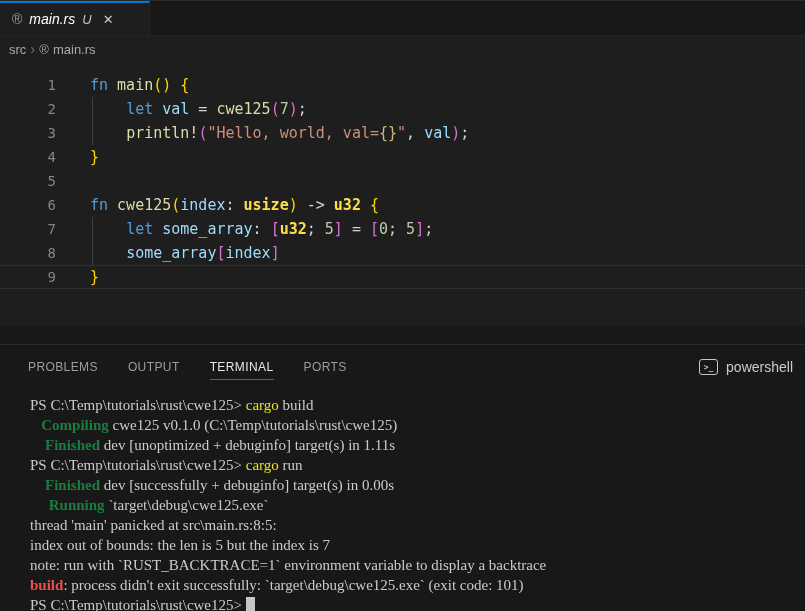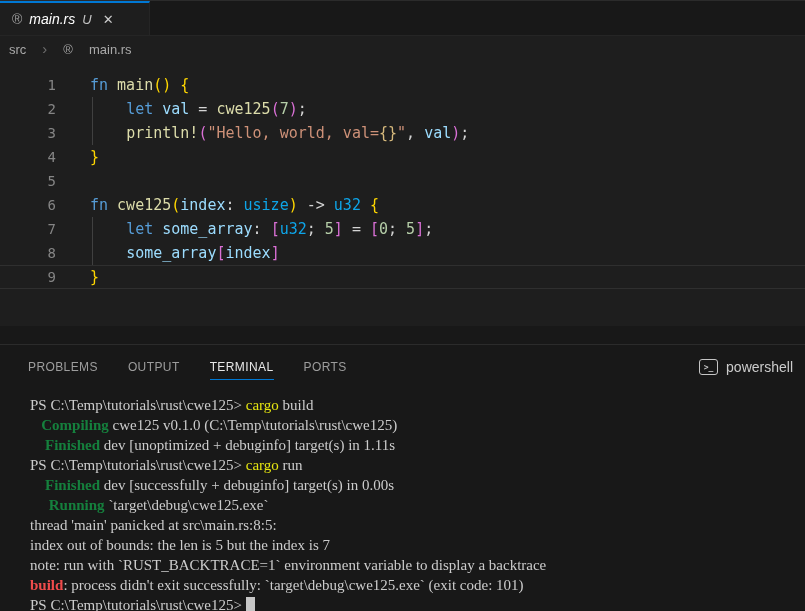--- a/index.html
+++ b/index.html
@@ -16,38 +16,38 @@
   
   .tabbar{height:35px;background:var(--win-bg);display:flex;align-items:stretch;border-bottom:1px solid #252525;}
   .tab{display:flex;align-items:center;gap:7px;padding:0 12px;background:var(--editor-bg);
        border-top:2px solid var(--accent);border-right:1px solid #252525;min-width:150px;cursor:pointer;}
   .tab-icon{color:#9d9d9d;font-size:14px;line-height:1;}
   .tab-title{color:#ffffff;font-style:italic;font-size:14px;}
   .git-badge{color:#c5c5c5;font-size:13px;font-style:italic;}
   .tab-close{color:#cccccc;font-size:13px;margin-left:4px;cursor:pointer;}
 
   
-  .breadcrumb{height:26px;background:var(--editor-bg);display:flex;align-items:center;gap:16px;
+  .breadcrumb{height:26px;background:var(--editor-bg);display:flex;align-items:center;gap:4px;
               padding-left:9px;font-size:13px;color:#a9a9a9;}
   .crumb{cursor:pointer;}
   .crumb-sep{color:#6e6e6e;font-size:15px;margin-top:-2px;}
   .crumb-file-icon{color:#9d9d9d;font-size:13px;}
 
   
   .editor{position:relative;height:264px;background:var(--editor-bg);padding-top:11px;
           font-family:"DejaVu Sans Mono",monospace;font-size:15px;}
   .code-line{position:relative;display:flex;height:24px;line-height:24px;white-space:pre;}
   .code-line.current{border-top:1px solid #2f2f2f;border-bottom:1px solid #2f2f2f;height:24px;line-height:22px;}
   .gutter{width:56px;text-align:right;color:#858585;font-size:14px;flex:0 0 56px;}
   .code-text{position:relative;margin-left:34px;color:#d4d4d4;}
   .code-line.guide .code-text::before{content:"";position:absolute;left:2px;top:0;bottom:0;width:1px;background:#404040;}
   .tk-kw{color:#569cd6;}
   .tk-fn{color:#dcdcaa;}
   .tk-var{color:#9cdcfe;}
-  .tk-type{color:#0ea5e9;}
+  .tk-type{color:#fde047;font-weight:bold;}
   .tk-num{color:#b5cea8;}
   .tk-str{color:#ce9178;}
   .tk-fmt{color:#d7ba7d;}
   .tk-pun{color:#d4d4d4;}
   .tk-b1{color:#ffd700;}
   .tk-b2{color:#da70d6;}
 
   
   .panel{position:absolute;left:0;top:343px;width:805px;height:286px;background:var(--win-bg);
          border-top:1px solid #2b2b2b;}

